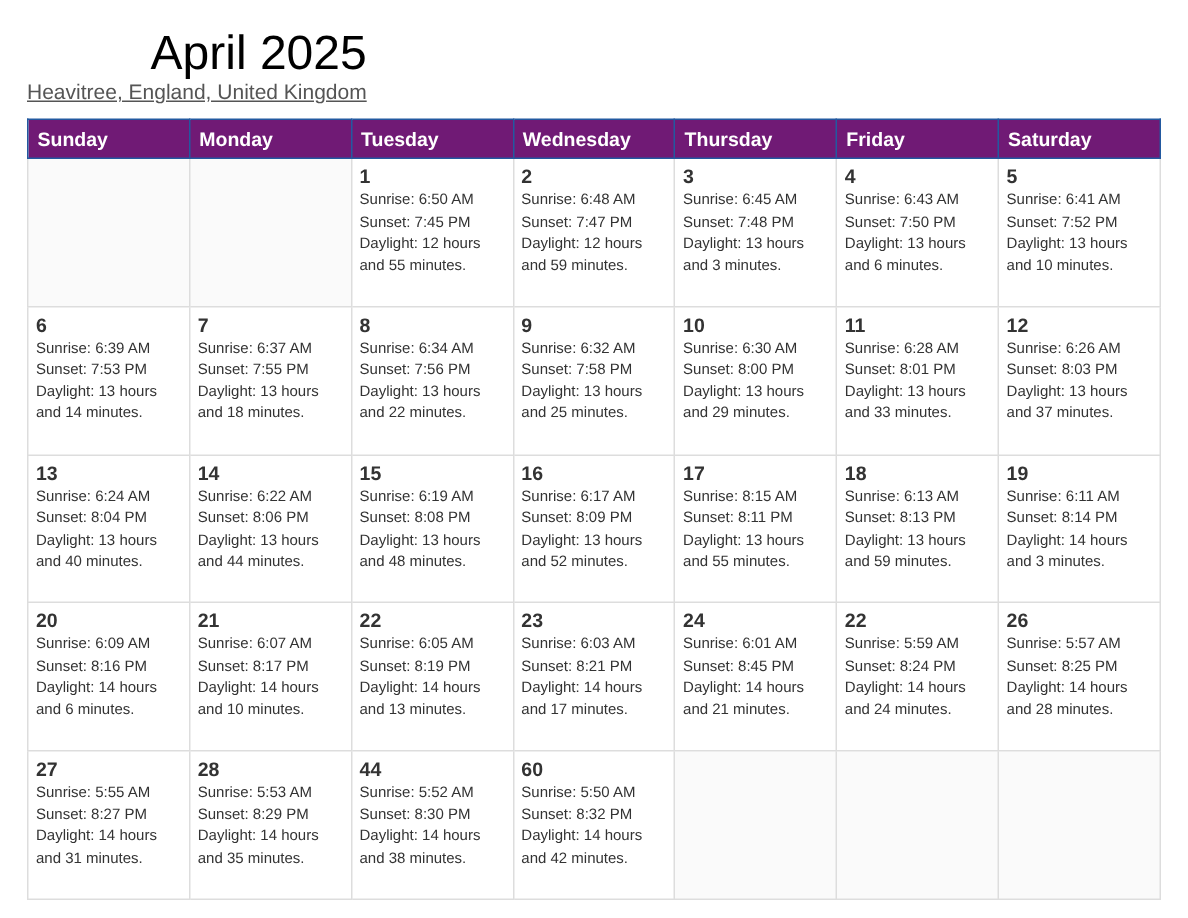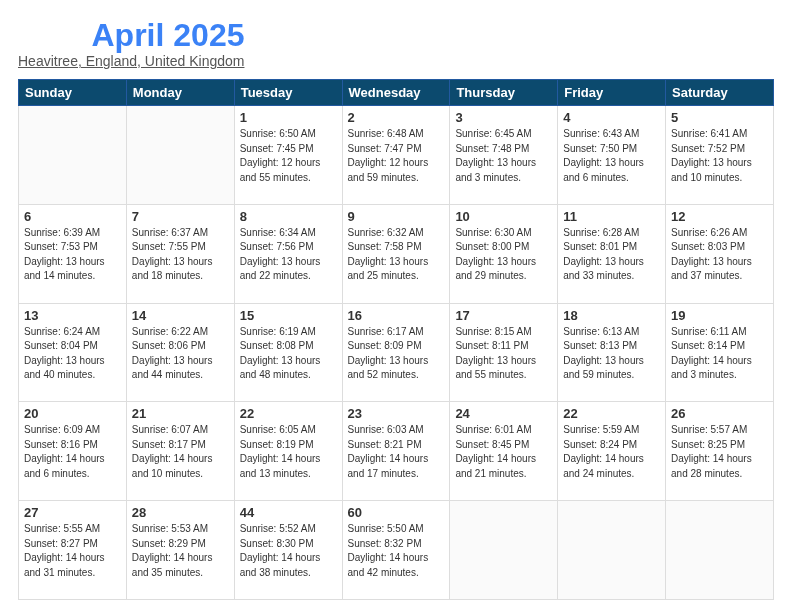--- a/index.html
+++ b/index.html
@@ -45,38 +45,38 @@
     }
     .logo-icon {
       width: 28px;
       height: 28px;
     }
     .title-block {
       text-align: right;
     }
     .title-month {
       font-size: 32px;
-      font-weight: bold;
-      color: #3b82f6;
+      font-weight: normal;
+      color: #000000;
       line-height: 1.1;
     }
     .title-location {
       font-size: 14px;
       color: #555;
       text-decoration: underline;
     }
     .calendar {
       flex: 1;
       border: 1px solid #ccc;
       border-collapse: collapse;
       width: 100%;
       table-layout: fixed;
     }
     .calendar th {
-      background-color: #0c4a6e;
+      background-color: #701a75;
       color: #fff;
       text-align: left;
       padding: 5px 6px;
       font-size: 13px;
       font-weight: bold;
       border: 1px solid #2259a0;
     }
     .calendar td {
       vertical-align: top;
       padding: 4px 5px;

